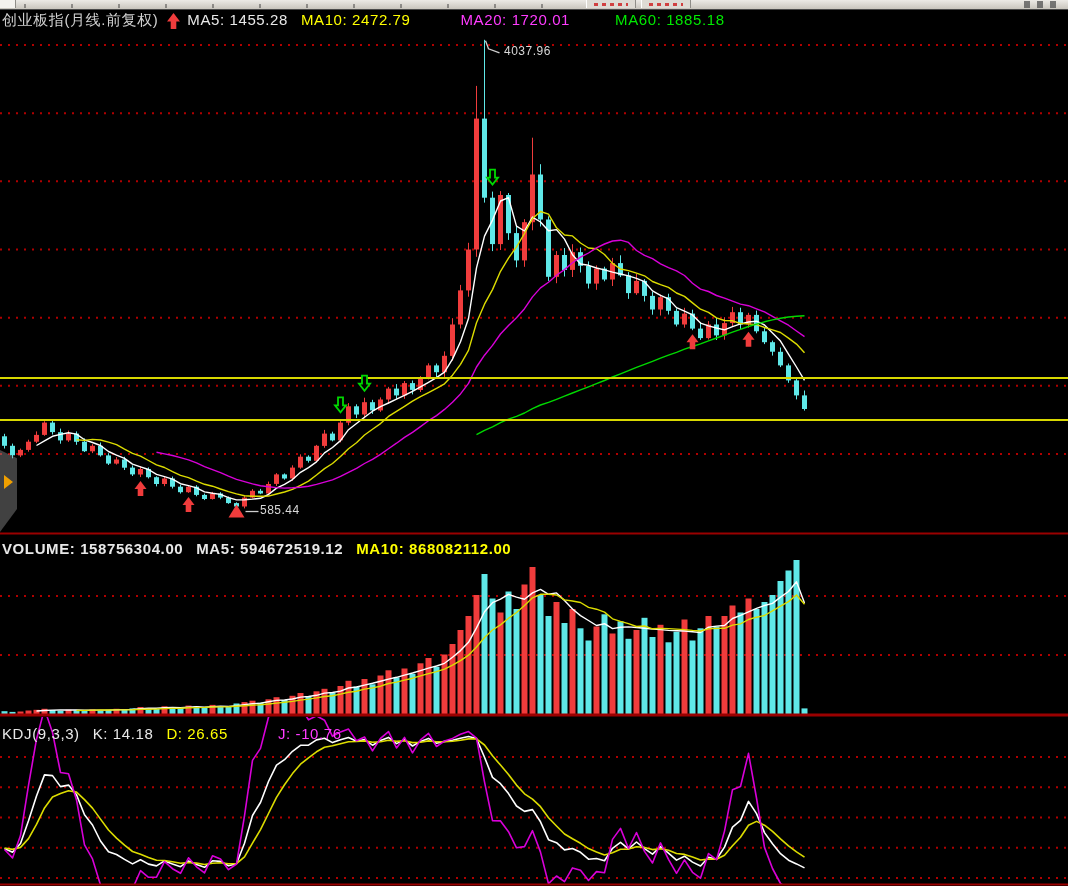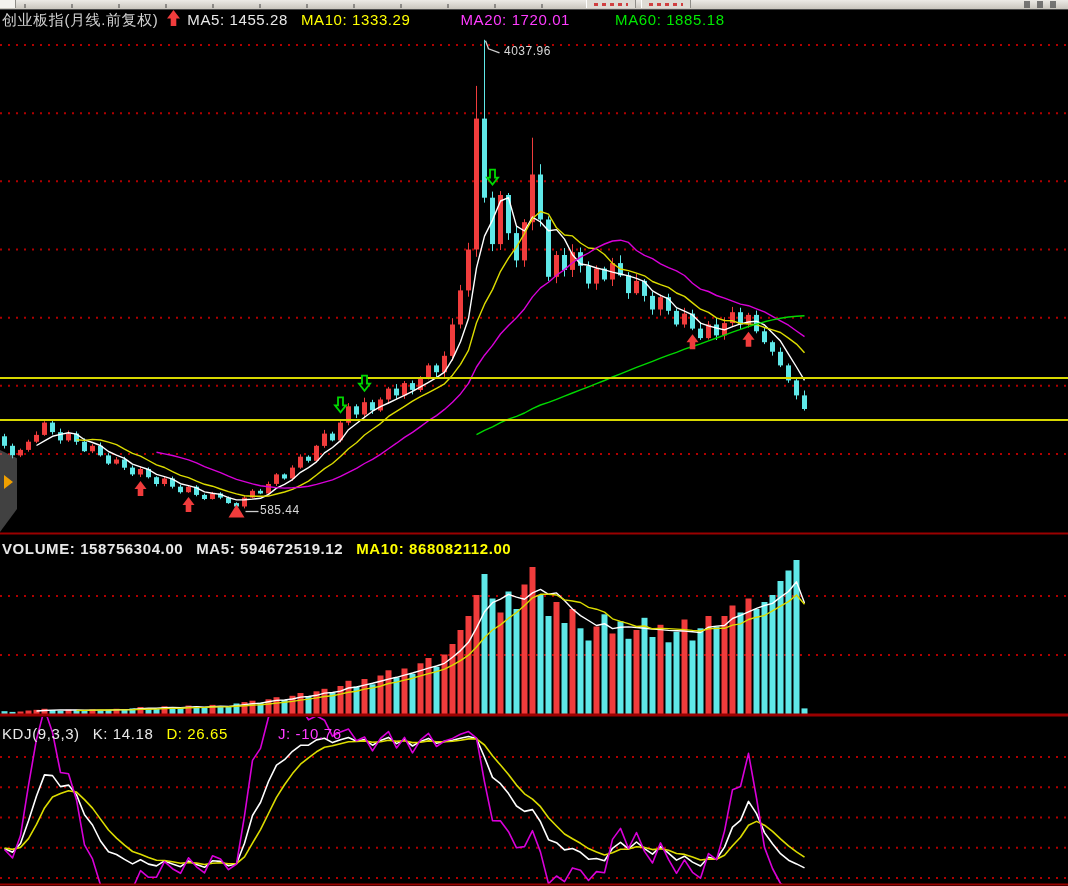--- a/index.html
+++ b/index.html
@@ -24,21 +24,21 @@
     background:repeating-linear-gradient(90deg,rgba(50,50,50,.45) 0 2px,transparent 2px 47px);}
   .tb-btn{position:absolute;top:0;height:8px;width:48px;background:#dedbd4;
     border-left:1px solid #fff;border-right:1px solid #8f8d88;}
   .tb-q1{left:586px;} .tb-q2{left:641px;}
   .red-frag{display:block;margin:3px auto 0;width:34px;height:3px;
     background:repeating-linear-gradient(90deg,#d04040 0 4px,transparent 4px 8px);}
   .tb-right{position:absolute;left:1024px;top:1px;width:38px;height:7px;
     background:repeating-linear-gradient(90deg,#5a5a5a 0 6px,transparent 6px 13px);opacity:.8;}
 
   
-  .hdr{position:absolute;left:2px;display:flex;align-items:flex-start;gap:13px;
+  .hdr{position:absolute;left:2px;display:flex;align-items:flex-end;gap:13px;
     font-size:15px;letter-spacing:.6px;white-space:nowrap;line-height:19px;}
   .hdr-main{top:10px;} .hdr-vol{top:539px;font-weight:bold;} .hdr-kdj{top:716px;margin-top:8px;}
   .t-title{color:var(--c-title);}
   .t-white{color:var(--c-header_white);}
   .t-yellow{color:var(--c-header_yellow);}
   .t-magenta{color:var(--c-header_magenta);padding-left:37px;}
   .t-green{color:var(--c-header_green);margin-left:32px;}
   .hdr-arrow{display:flex;align-items:center;margin-left:-4px;margin-right:-6px;}
 
   .anno{position:absolute;font-size:12px;color:#d8d8d8;letter-spacing:.5px;}
@@ -429,21 +429,21 @@
     </svg>
 
   <div class="hdr hdr-main">
     <span class="t-title">创业板指(月线.前复权)</span>
     <span class="hdr-arrow">
       <svg width="13" height="16" viewBox="0 0 13 16">
           <path d="M6.5 0 L13 8.5 H9.3 V16 H3.7 V8.5 H0 Z" fill="#f03c3c"></path>
         </svg>
     </span>
     <span class="t-white">MA5: 1455.28</span>
-    <span class="t-yellow">MA10: 1333.29</span>
+    <span class="t-yellow">MA10: 2472.79</span>
     <span class="t-magenta">MA20: 1720.01</span>
     <span class="t-green">MA60: 1885.18</span>
   </div>
 
   <div class="hdr hdr-vol">
     <span class="t-white">VOLUME: 158756304.00</span>
     <span class="t-white">MA5: 594672519.12</span>
     <span class="t-yellow">MA10: 868082112.00</span>
   </div>
 

